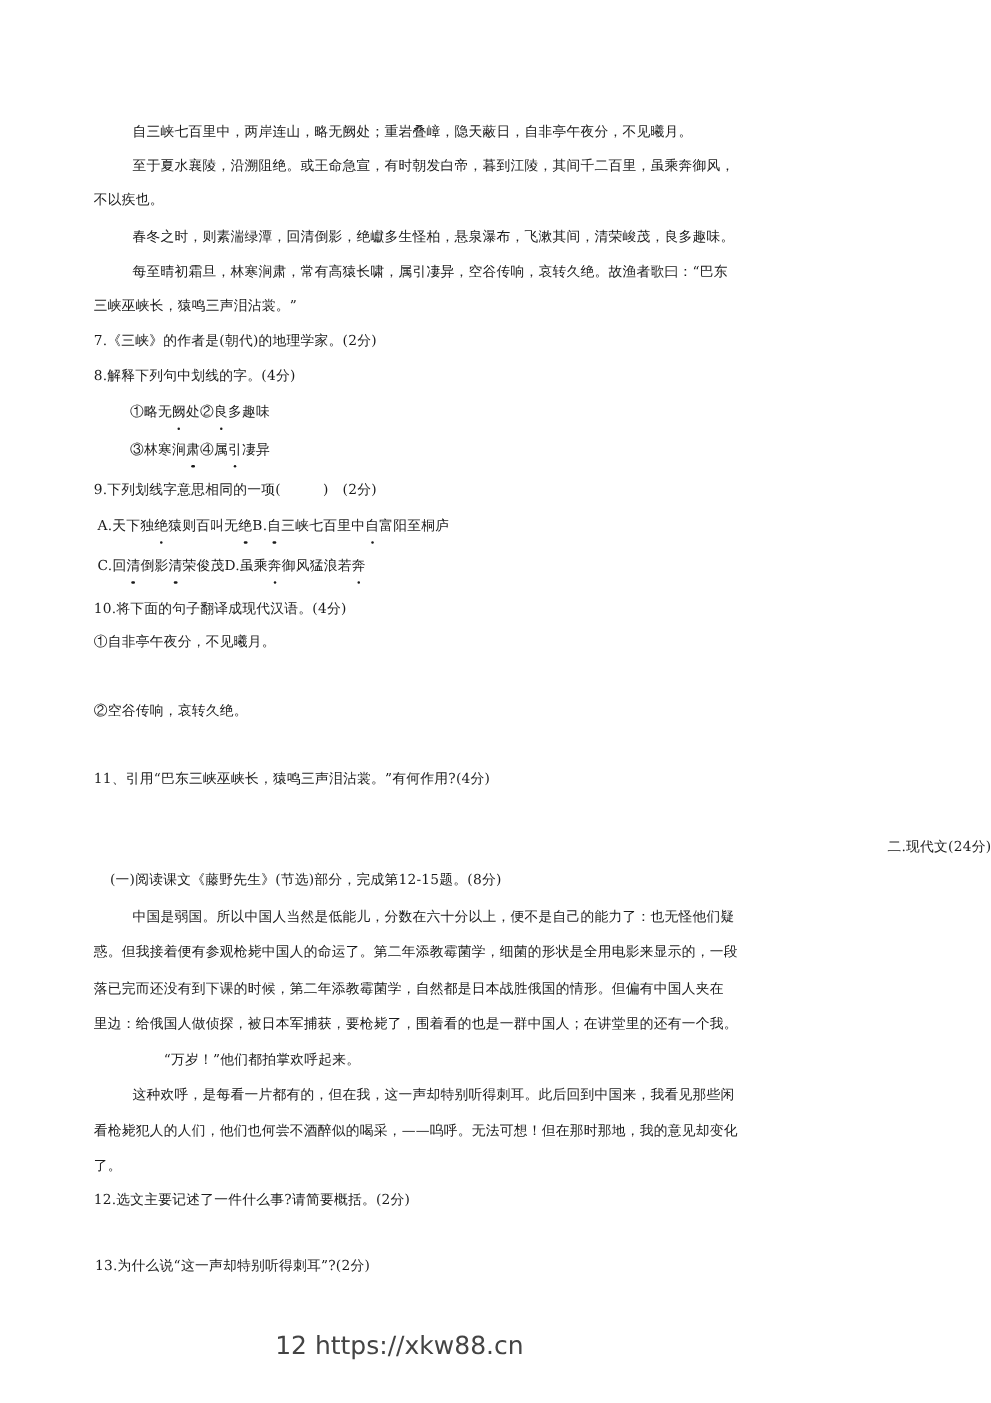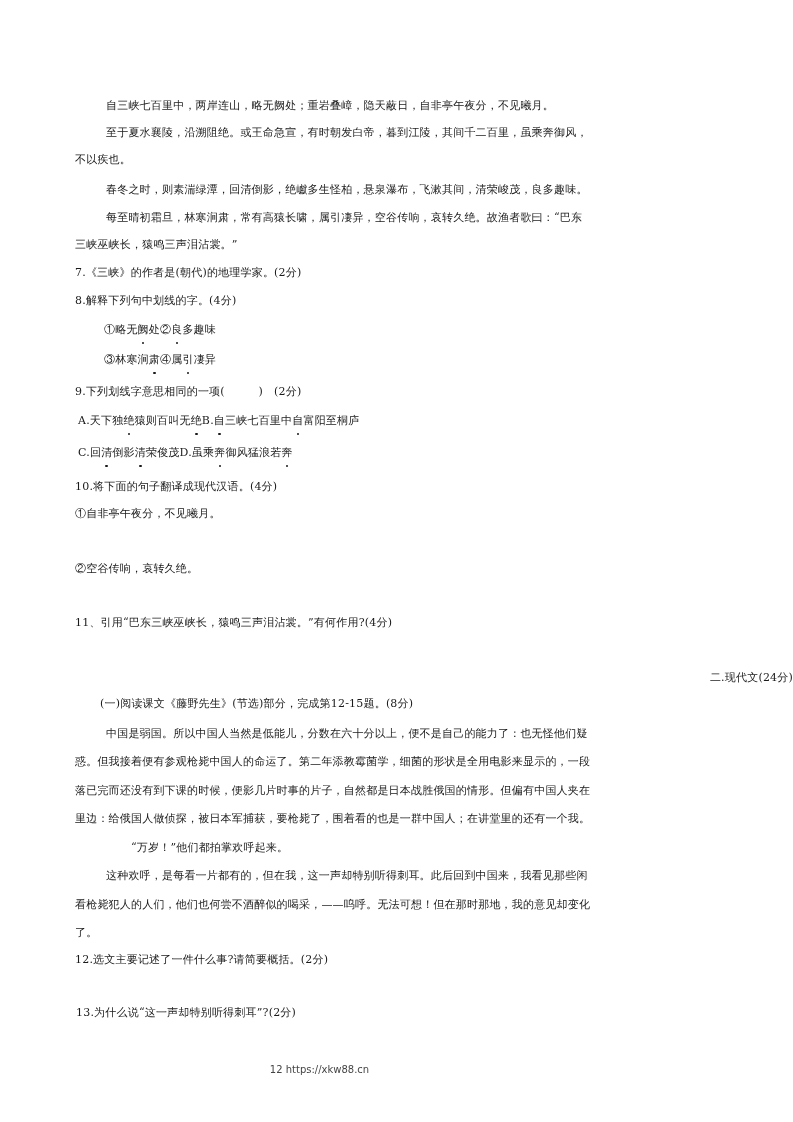--- a/index.html
+++ b/index.html
@@ -19,21 +19,21 @@
   .center { left: 0; width: 793px; text-align: right; }
   .dot { position: relative; display: inline-block; }
   .dot::after {
     content: ""; position: absolute; left: 50%; bottom: -5px;
     width: 2.5px; height: 2.5px; margin-left: -1.25px;
     background: #1a1a1a; border-radius: 50%;
   }
   .footer {
     position: absolute; top: 1064px; left: 0; width: 639px; text-align: center;
     font-family: "DejaVu Sans", "Liberation Sans", sans-serif;
-    font-size: 10px; color: #444;
+    font-size: 20px; color: #444;
   }
 </style>
 </head>
 <body>
 
 <div>
   <div class="line indent" style="top:97px">自三峡七百里中，两岸连山，略无阙处；重岩叠嶂，隐天蔽日，自非亭午夜分，不见曦月。</div>
   <div class="line indent" style="top:124px">至于夏水襄陵，沿溯阻绝。或王命急宣，有时朝发白帝，暮到江陵，其间千二百里，虽乘奔御风，</div>
   <div class="line" style="top:151px">不以疾也。</div>
   <div class="line indent" style="top:181px">春冬之时，则素湍绿潭，回清倒影，绝巘多生怪柏，悬泉瀑布，飞漱其间，清荣峻茂，良多趣味。</div>
@@ -59,26 +59,26 @@
   <span>C.回</span><span class="dot">清</span><span>倒影</span><span class="dot">清</span><span>荣俊茂</span><span>D.虽乘</span><span class="dot">奔</span><span>御风猛浪若</span><span class="dot">奔</span>
 </div>
 
 <div class="line" style="top:478px">10.将下面的句子翻译成现代汉语。(4分)</div>
 <div class="line" style="top:505px">①自非亭午夜分，不见曦月。</div>
 <div class="line" style="top:560px">②空谷传响，哀转久绝。</div>
 
 <div class="line" style="top:614px">11、引用“巴东三峡巫峡长，猿鸣三声泪沾裳。”有何作用?(4分)</div>
 
 <div class="line center" style="top:669px">二.现代文(24分)</div>
-<div class="line" style="top:695px;left:100px">(一)阅读课文《藤野先生》(节选)部分，完成第12-15题。(8分)</div>
+<div class="line" style="top:695px;left:88px">(一)阅读课文《藤野先生》(节选)部分，完成第12-15题。(8分)</div>
 
 <div>
   <div class="line indent" style="top:725px">中国是弱国。所以中国人当然是低能儿，分数在六十分以上，便不是自己的能力了：也无怪他们疑</div>
   <div class="line" style="top:753px">惑。但我接着便有参观枪毙中国人的命运了。第二年添教霉菌学，细菌的形状是全用电影来显示的，一段</div>
-  <div class="line" style="top:782px">落已完而还没有到下课的时候，便影几片时事的片子，自然都是日本战胜俄国的情形。但偏有中国人夹在</div>
+  <div class="line" style="top:782px">落已完而还没有到下课的时候，第二年添教霉菌学，自然都是日本战胜俄国的情形。但偏有中国人夹在</div>
   <div class="line" style="top:810px">里边：给俄国人做侦探，被日本军捕获，要枪毙了，围着看的也是一群中国人；在讲堂里的还有一个我。</div>
   <div class="line indent2" style="top:839px">“万岁！”他们都拍掌欢呼起来。</div>
   <div class="line indent" style="top:867px">这种欢呼，是每看一片都有的，但在我，这一声却特别听得刺耳。此后回到中国来，我看见那些闲</div>
   <div class="line" style="top:896px">看枪毙犯人的人们，他们也何尝不酒醉似的喝采，——呜呼。无法可想！但在那时那地，我的意见却变化</div>
   <div class="line" style="top:924px">了。</div>
 </div>
 
 <div class="line" style="top:951px">12.选文主要记述了一件什么事?请简要概括。(2分)</div>
 <div class="line" style="top:1004px;left:76px">13.为什么说“这一声却特别听得刺耳”?(2分)</div>
 

